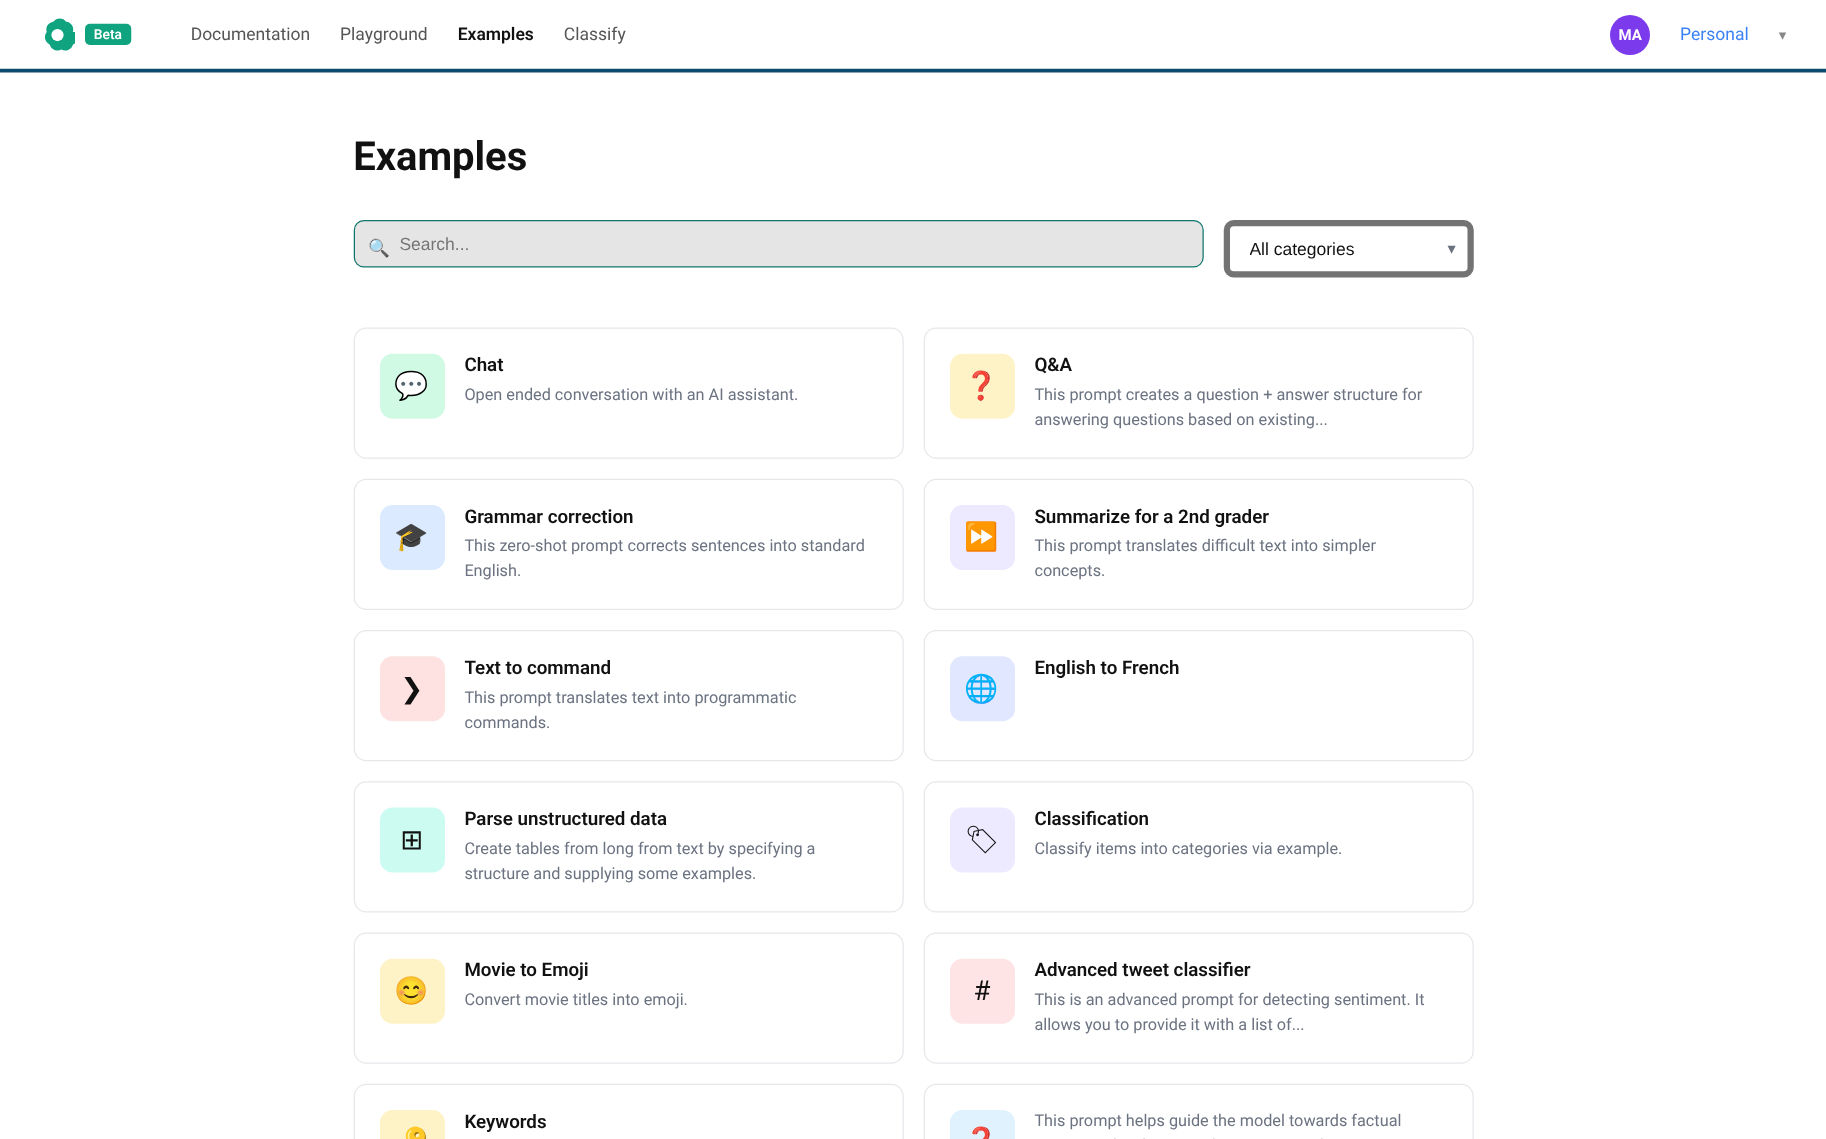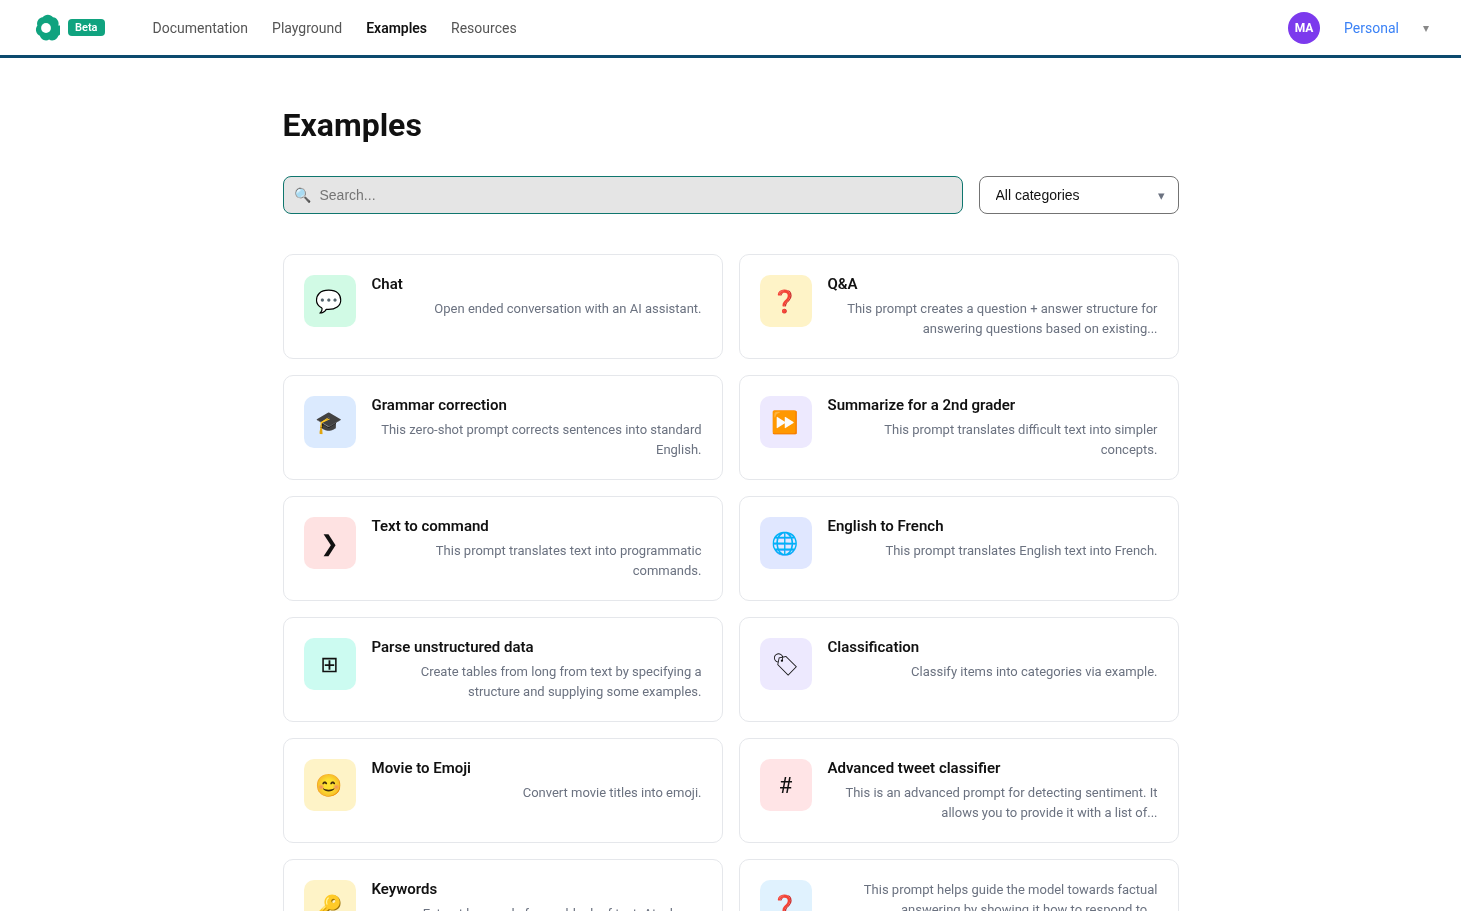--- a/index.html
+++ b/index.html
@@ -63,21 +63,21 @@
       width: 100%; padding: 10px 16px 10px 36px;
       border: 1px solid #0f766e; border-radius: 8px;
       font-size: 14px; color: #111; outline: none;
       background: #e5e5e5;
     }
     .category-select-wrapper {
       position: relative; min-width: 200px;
     }
     .category-select {
       width: 100%; padding: 10px 40px 10px 16px;
-      border: 1px solid #737373; border-radius: 8px;
+      border: 5px solid #737373; border-radius: 8px;
       font-size: 14px; color: #111; background: #fff;
       appearance: none; cursor: pointer; outline: none;
     }
     .category-chevron {
       position: absolute; right: 14px; top: 50%; transform: translateY(-50%);
       color: #6b7280; pointer-events: none; font-size: 13px;
     }
 
     
     .examples-grid {
@@ -92,21 +92,21 @@
     .card-icon-wrap {
       width: 52px; height: 52px; border-radius: 10px;
       display: flex; align-items: center; justify-content: center;
       flex-shrink: 0; font-size: 22px;
     }
     .card-text { flex: 1; }
     .card-title {
       font-size: 15px; font-weight: 600; color: #111; margin-bottom: 6px;
     }
     .card-desc {
-      font-size: 13px; color: #6b7280; line-height: 1.5; text-align: right;
+      font-size: 13px; color: #6b7280; line-height: 1.5;
     }
 
     
     .icon-green { background: #d1fae5; }
     .icon-yellow { background: #fef3c7; }
     .icon-blue { background: #dbeafe; }
     .icon-purple { background: #ede9fe; }
     .icon-red { background: #fee2e2; }
     .icon-indigo { background: #e0e7ff; }
     .icon-teal { background: #ccfbf1; }
@@ -122,21 +122,21 @@
       <path d="M37.5 16.6c.9-2.6.6-5.5-.9-7.8s-3.9-3.7-6.6-4c-1.8-2.4-4.5-3.8-7.4-3.8-2.9 0-5.6 1.4-7.4 3.8-2.7.3-5.1 1.8-6.6 4s-1.8 5.2-.9 7.8c-1.8 2.4-2.5 5.3-1.8 8.1s2.7 5.1 5.3 6.4c.8 2.7 2.8 4.9 5.4 6s5.5.9 7.8-.5c2.3 1.4 5.2 1.6 7.8.5s4.6-3.3 5.4-6c2.6-1.3 4.6-3.6 5.3-6.4s0-5.7-1.4-8.1z" fill="#10a37f"></path>
       <path d="M20 13a7 7 0 100 14A7 7 0 0020 13z" fill="#fff"></path>
     </svg>
     <span class="beta-badge">Beta</span>
   </div>
 
   <div class="navbar-links">
     <a class="navbar-link">Documentation</a>
     <a class="navbar-link">Playground</a>
     <a class="navbar-link active">Examples</a>
-    <a class="navbar-link">Resources</a>
+    <a class="navbar-link">Classify</a>
   </div>
 
   <div class="navbar-user">
     <div class="avatar">MA</div>
     <span class="user-name">Personal</span>
     <span class="chevron-icon">▾</span>
   </div>
 </nav>
 
 <main class="main-content">
@@ -206,21 +206,20 @@
       <div class="card-title">Text to command</div>
       <div class="card-desc">This prompt translates text into programmatic commands.</div>
     </div>
   </div>
       <div class="example-card">
     <div class="card-icon-wrap icon-indigo">
       🌐
     </div>
     <div class="card-text">
       <div class="card-title">English to French</div>
-      <div class="card-desc">This prompt translates English text into French.</div>
     </div>
   </div>
       <div class="example-card">
     <div class="card-icon-wrap icon-teal">
       ⊞
     </div>
     <div class="card-text">
       <div class="card-title">Parse unstructured data</div>
       <div class="card-desc">Create tables from long from text by specifying a structure and supplying some examples.</div>
     </div>

